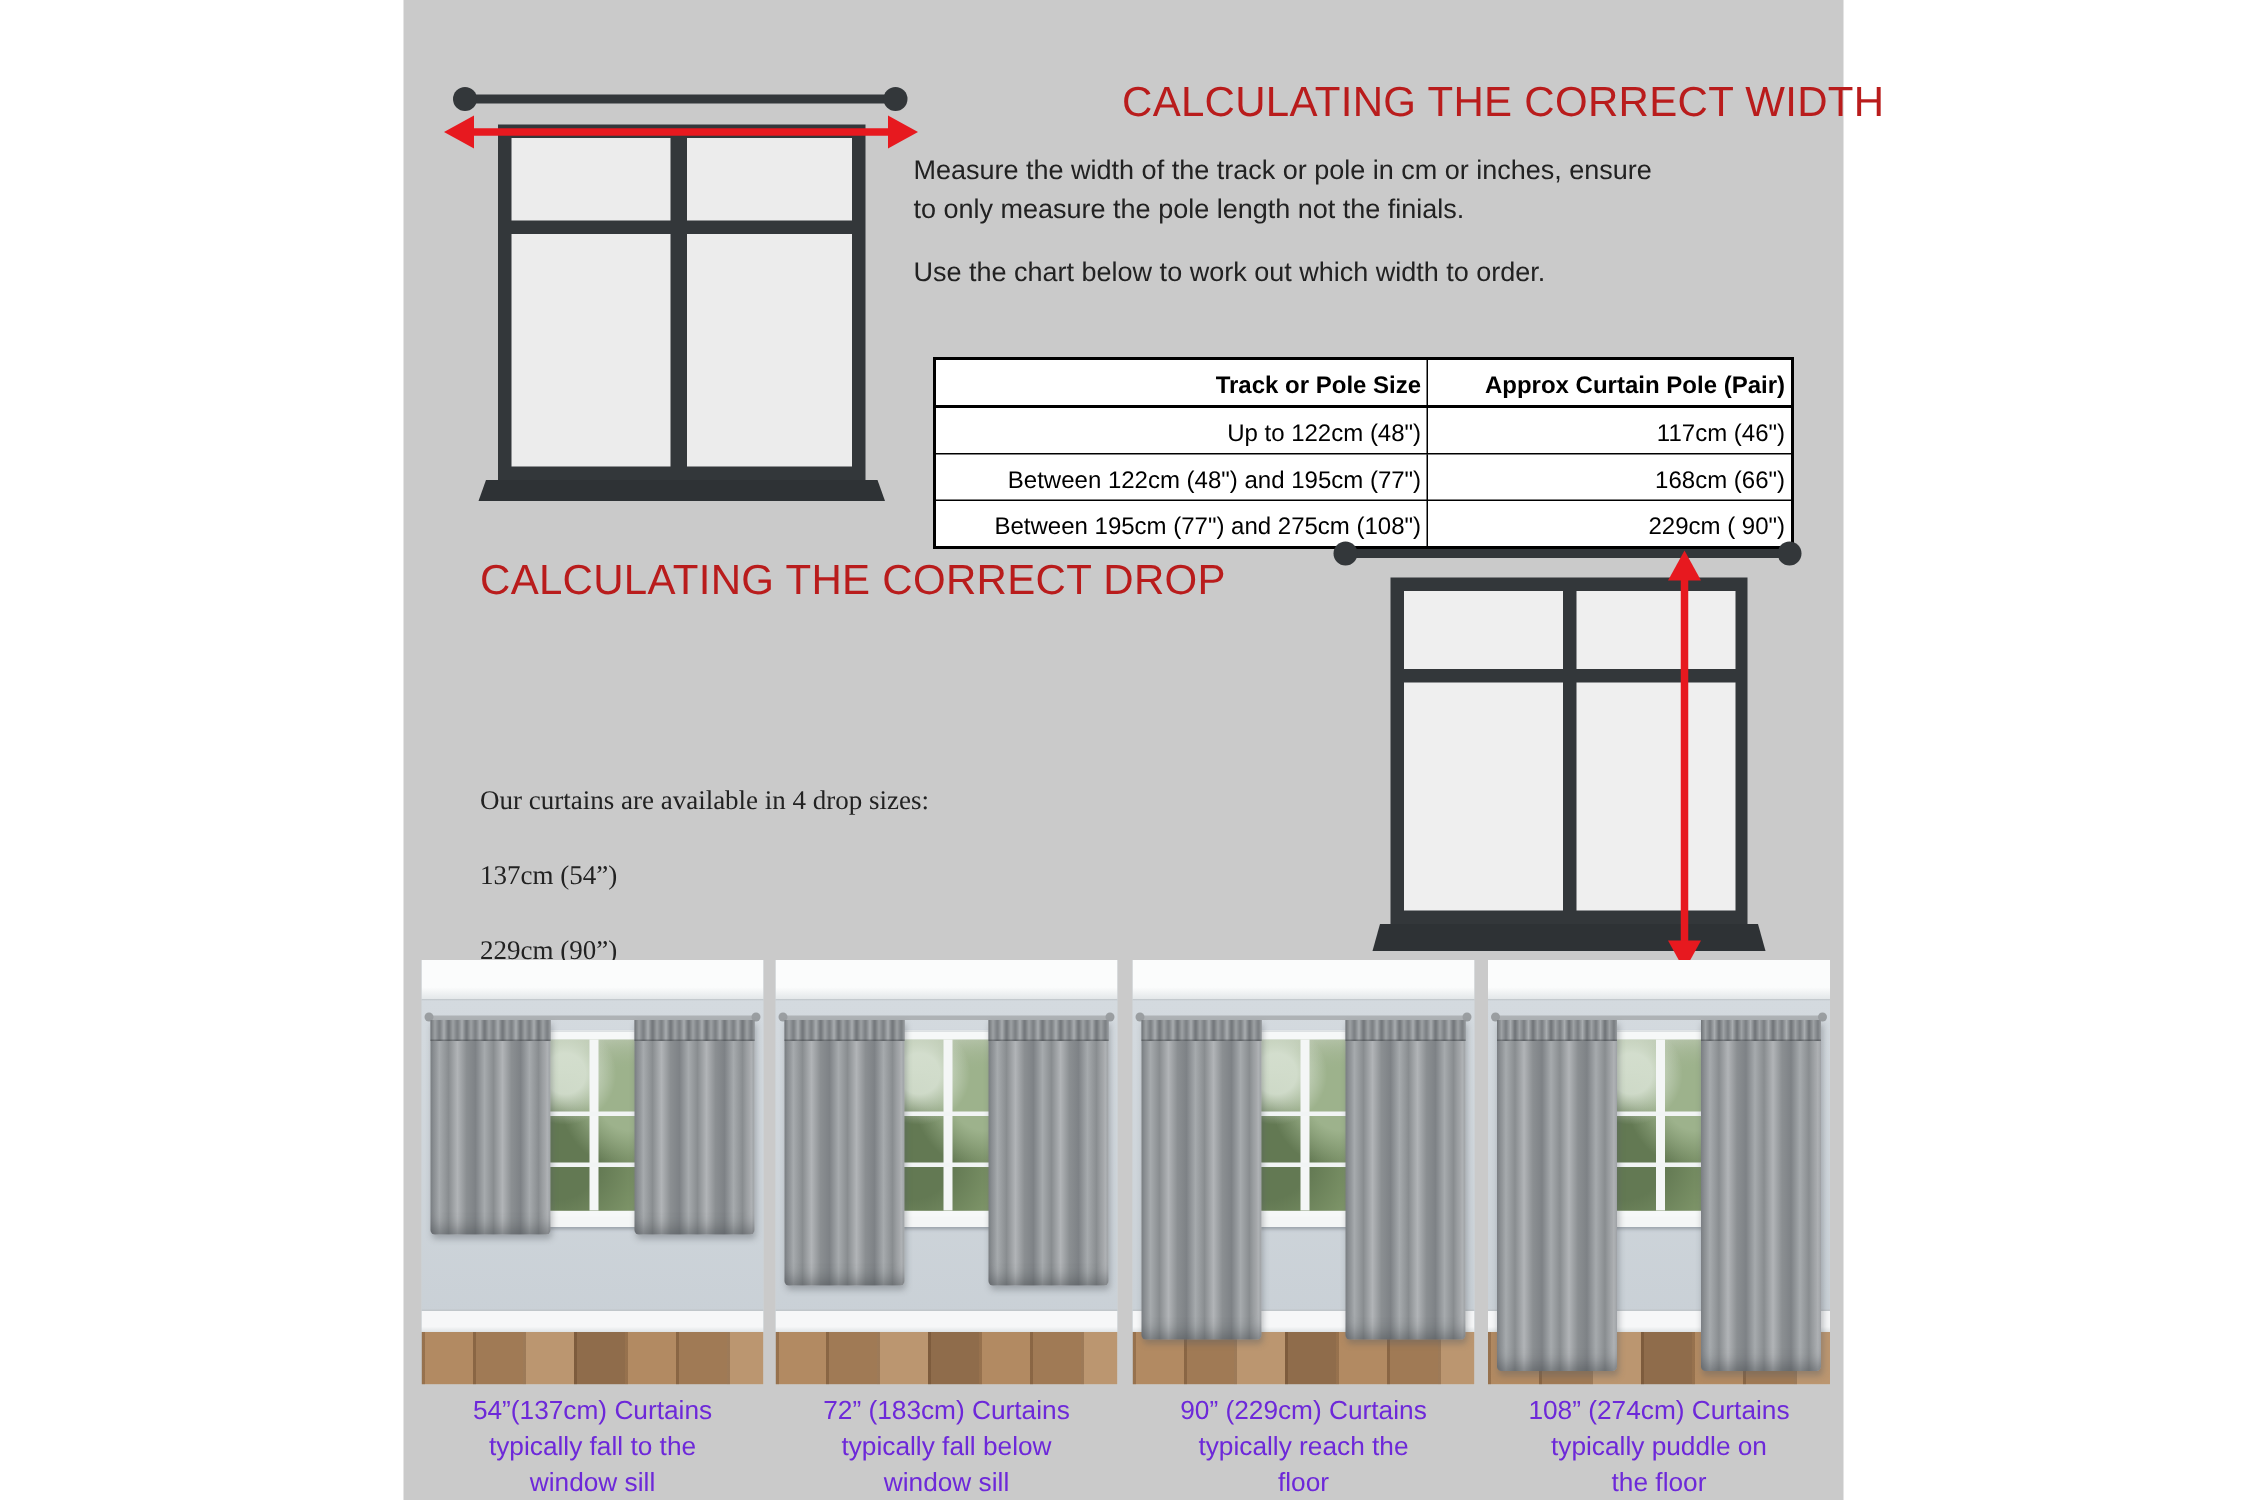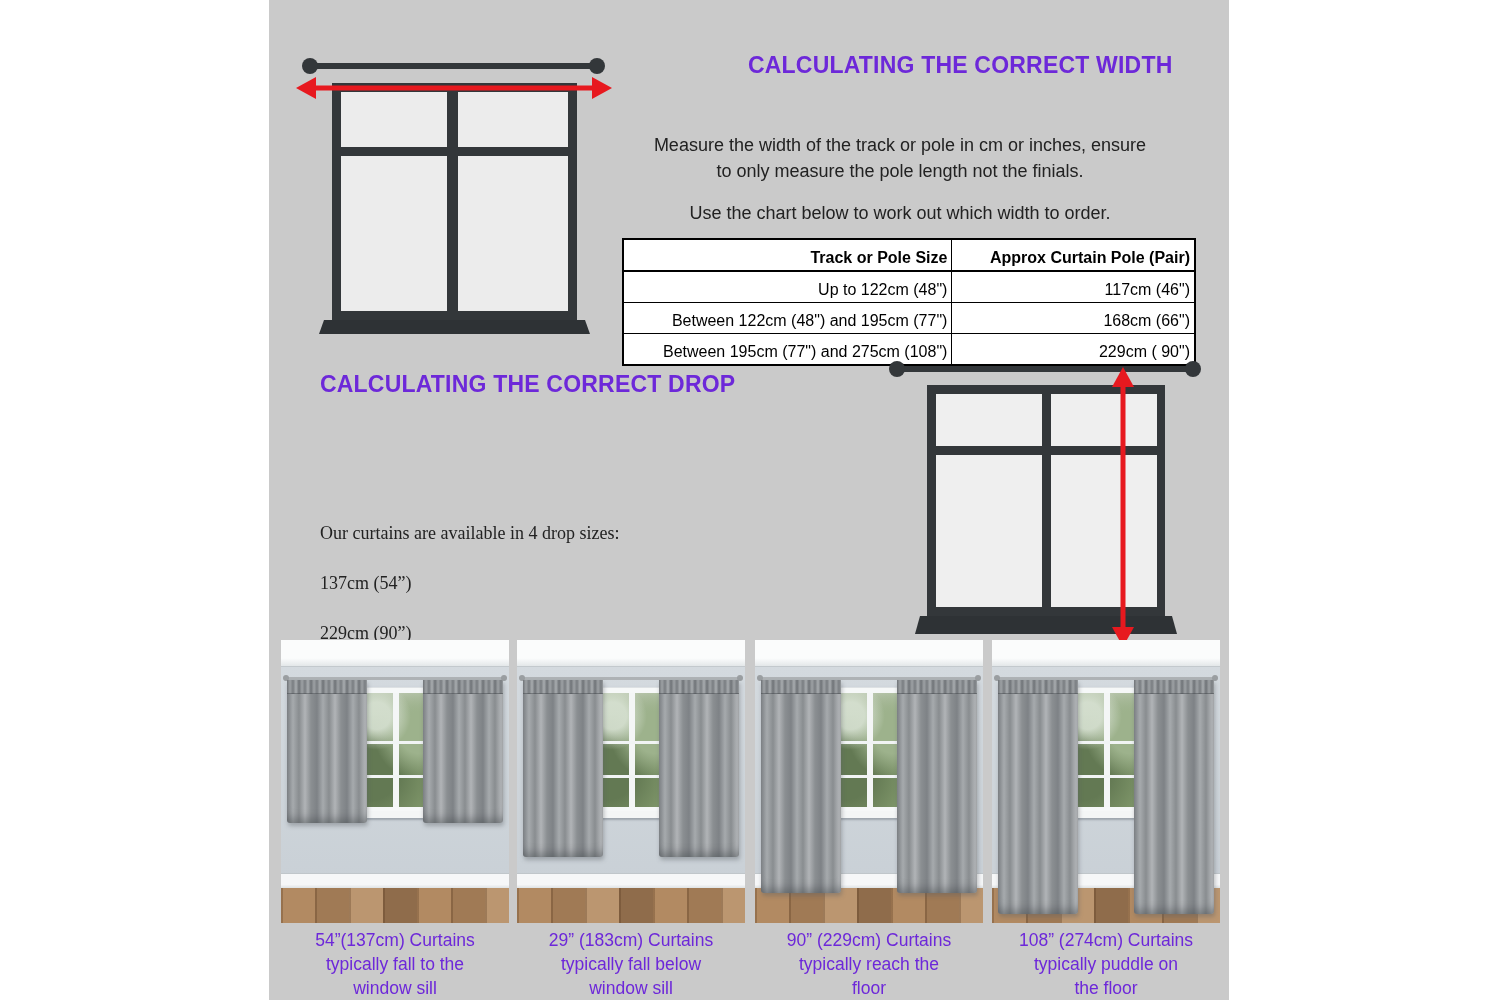--- a/index.html
+++ b/index.html
@@ -7,26 +7,26 @@
     width:1500px;height:1000px;background:#ffffff;
     font-family:"Liberation Sans","DejaVu Sans",sans-serif;
     color:#1c1c1c;position:relative;overflow:hidden;
   }
   .canvas{
     position:absolute;left:269px;top:0;width:960px;height:1000px;
     background:#cacaca;
   }
   .abs{position:absolute;}
   .section-title{
-    font-size:23px;font-weight:bold;letter-spacing:.2px;white-space:nowrap;color:#6d28d9;
+    font-size:28px;font-weight:normal;letter-spacing:.2px;white-space:nowrap;color:#b91c1c;
   }
   .body-text{
     font-size:18px;line-height:26px;color:#222;white-space:pre-line;
   }
-  .right-text{text-align:center;margin-top:32px;}
+  .right-text{text-align:left;}
 
   
   table.size-table{
     border-collapse:collapse;background:#ffffff;
     font-size:16px;color:#000;table-layout:fixed;
     border:2px solid #000;width:574px;
   }
   table.size-table th, table.size-table td{
     border:1px solid #000;padding:7px 4px 2px 5px;text-align:right;
     white-space:nowrap;overflow:hidden;height:21px;
@@ -284,21 +284,21 @@
         <div class="curtain-header"></div>
       </div>
     <div class="curtain right" style="height: 234px;">
         <div class="curtain-header"></div>
       </div>
   </div>
 
   <div class="caption" style="left:7px;">54”(137cm) Curtains
 typically fall to the
 window sill</div>
-  <div class="caption" style="left:243px;">29” (183cm) Curtains
+  <div class="caption" style="left:243px;">72” (183cm) Curtains
 typically fall below
 window sill</div>
   <div class="caption" style="left:481px;">90” (229cm) Curtains
 typically reach the
 floor</div>
   <div class="caption" style="left:718px;">108” (274cm) Curtains
 typically puddle on
 the floor</div>
 
 </div>

